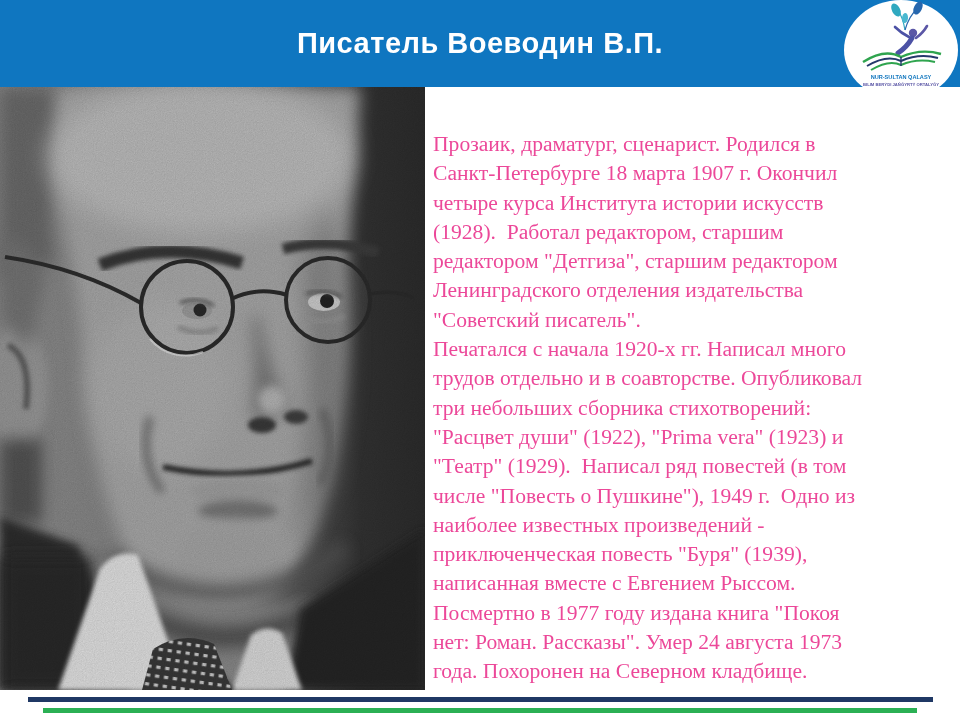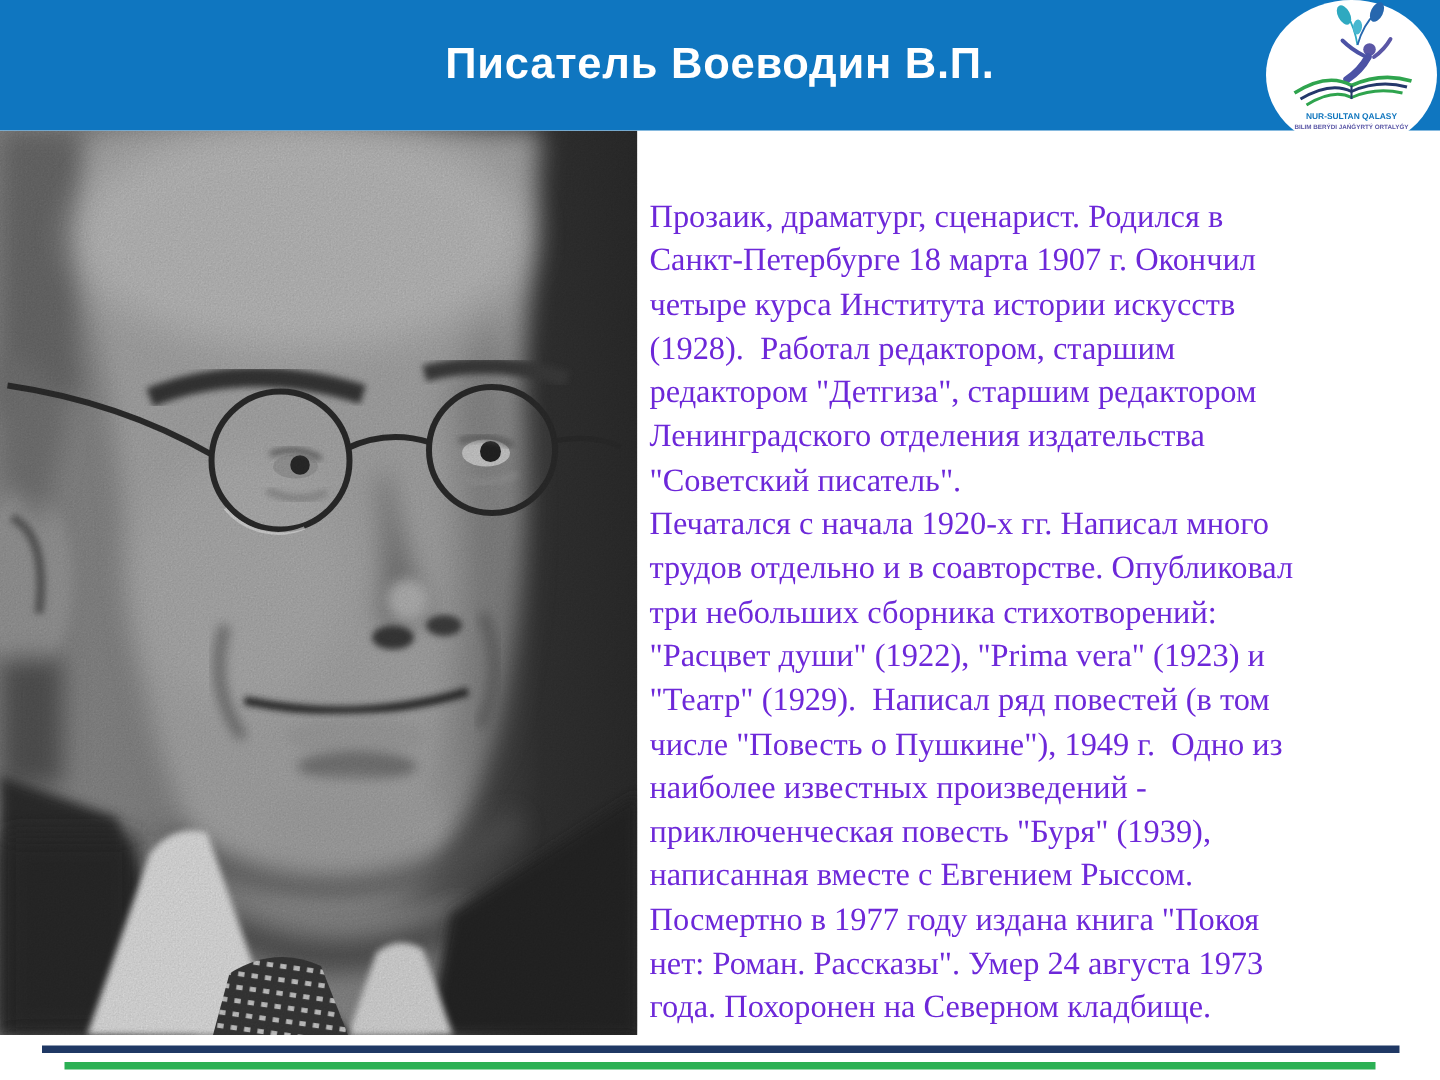--- a/index.html
+++ b/index.html
@@ -18,21 +18,21 @@
     letter-spacing:0.5px;text-align:center;white-space:nowrap;
   }
   
   .logo{position:absolute;left:843px;top:0;width:116px;height:106px;z-index:2;}
   
   .photo{position:absolute;left:0;top:87px;width:425px;height:603px;overflow:hidden;}
   
   .bodytext{
     position:absolute;left:433px;top:130px;width:524px;
     font-family:"Liberation Serif",serif;font-size:21.6px;line-height:29.3px;
-    color:#6d28d9;
+    color:#ec4899;
   }
   .bodytext p{margin:0;white-space:pre-wrap;}
   
   .rule{position:absolute;height:5px;}
   .rule-navy{left:28px;top:697px;width:905px;background:#1F3864;}
   .rule-green{left:43px;top:708px;width:874px;background:#2BB054;}
 </style>
 </head>
 <body>
 

